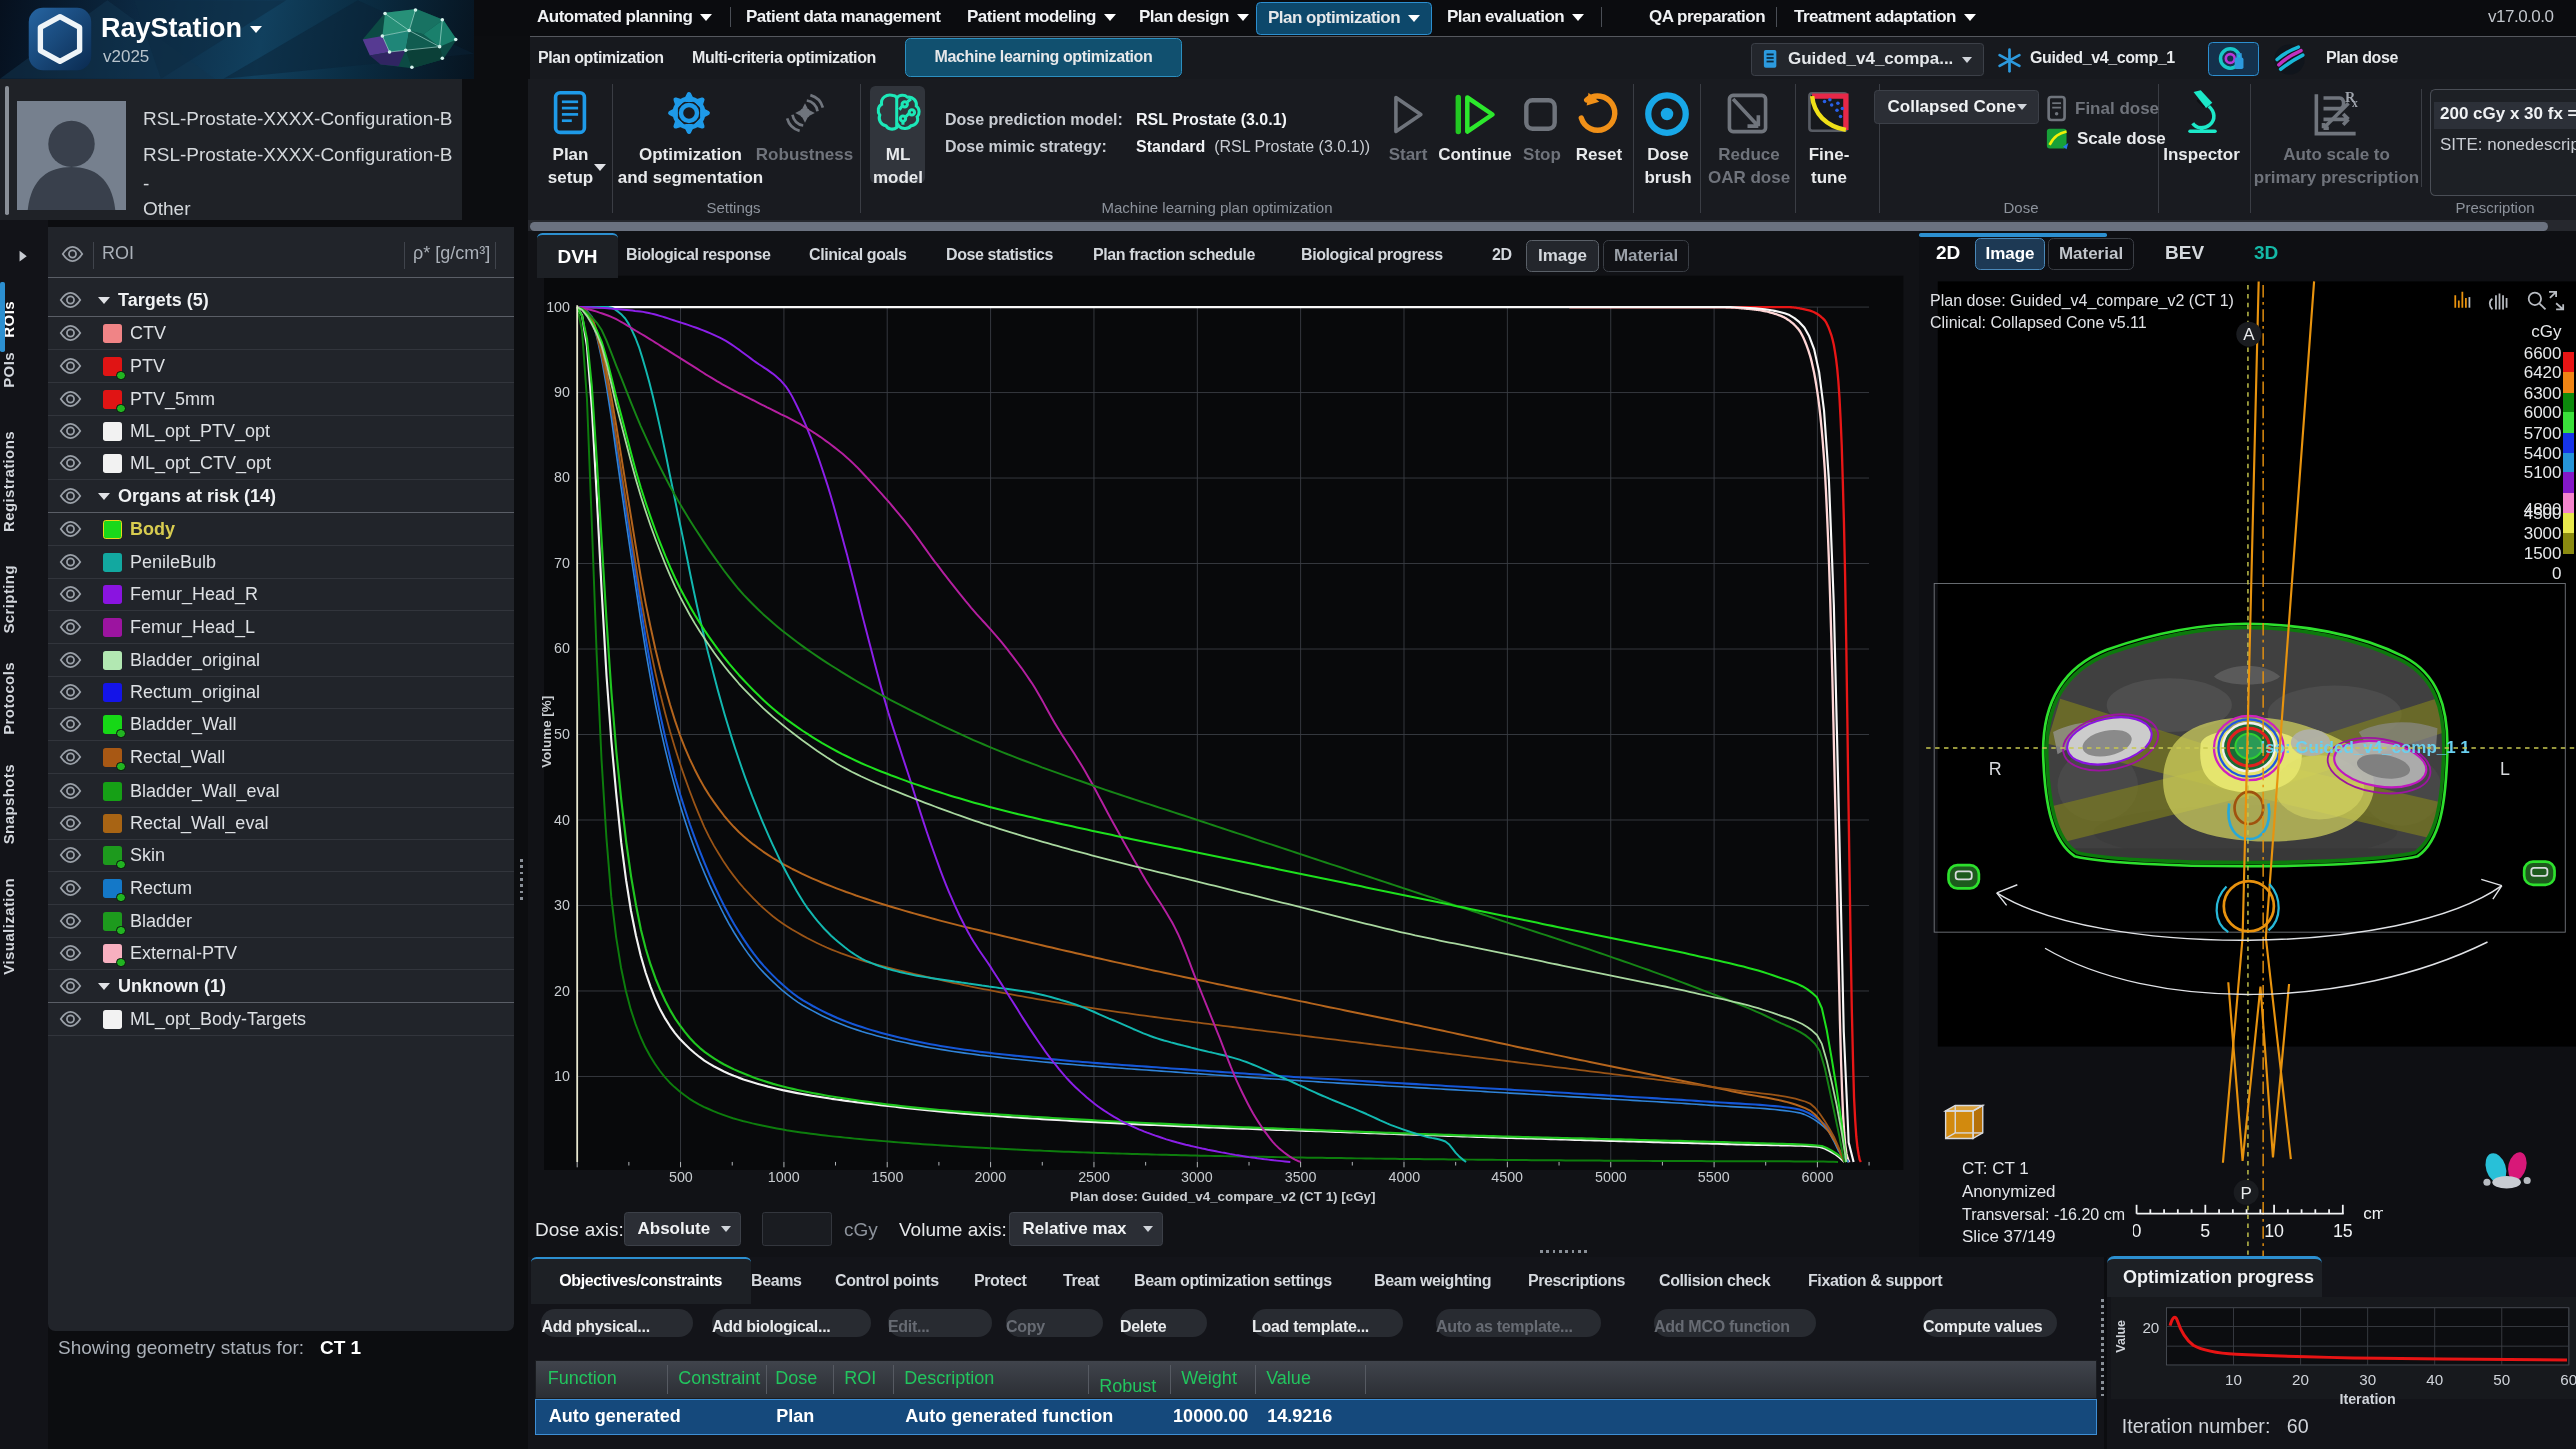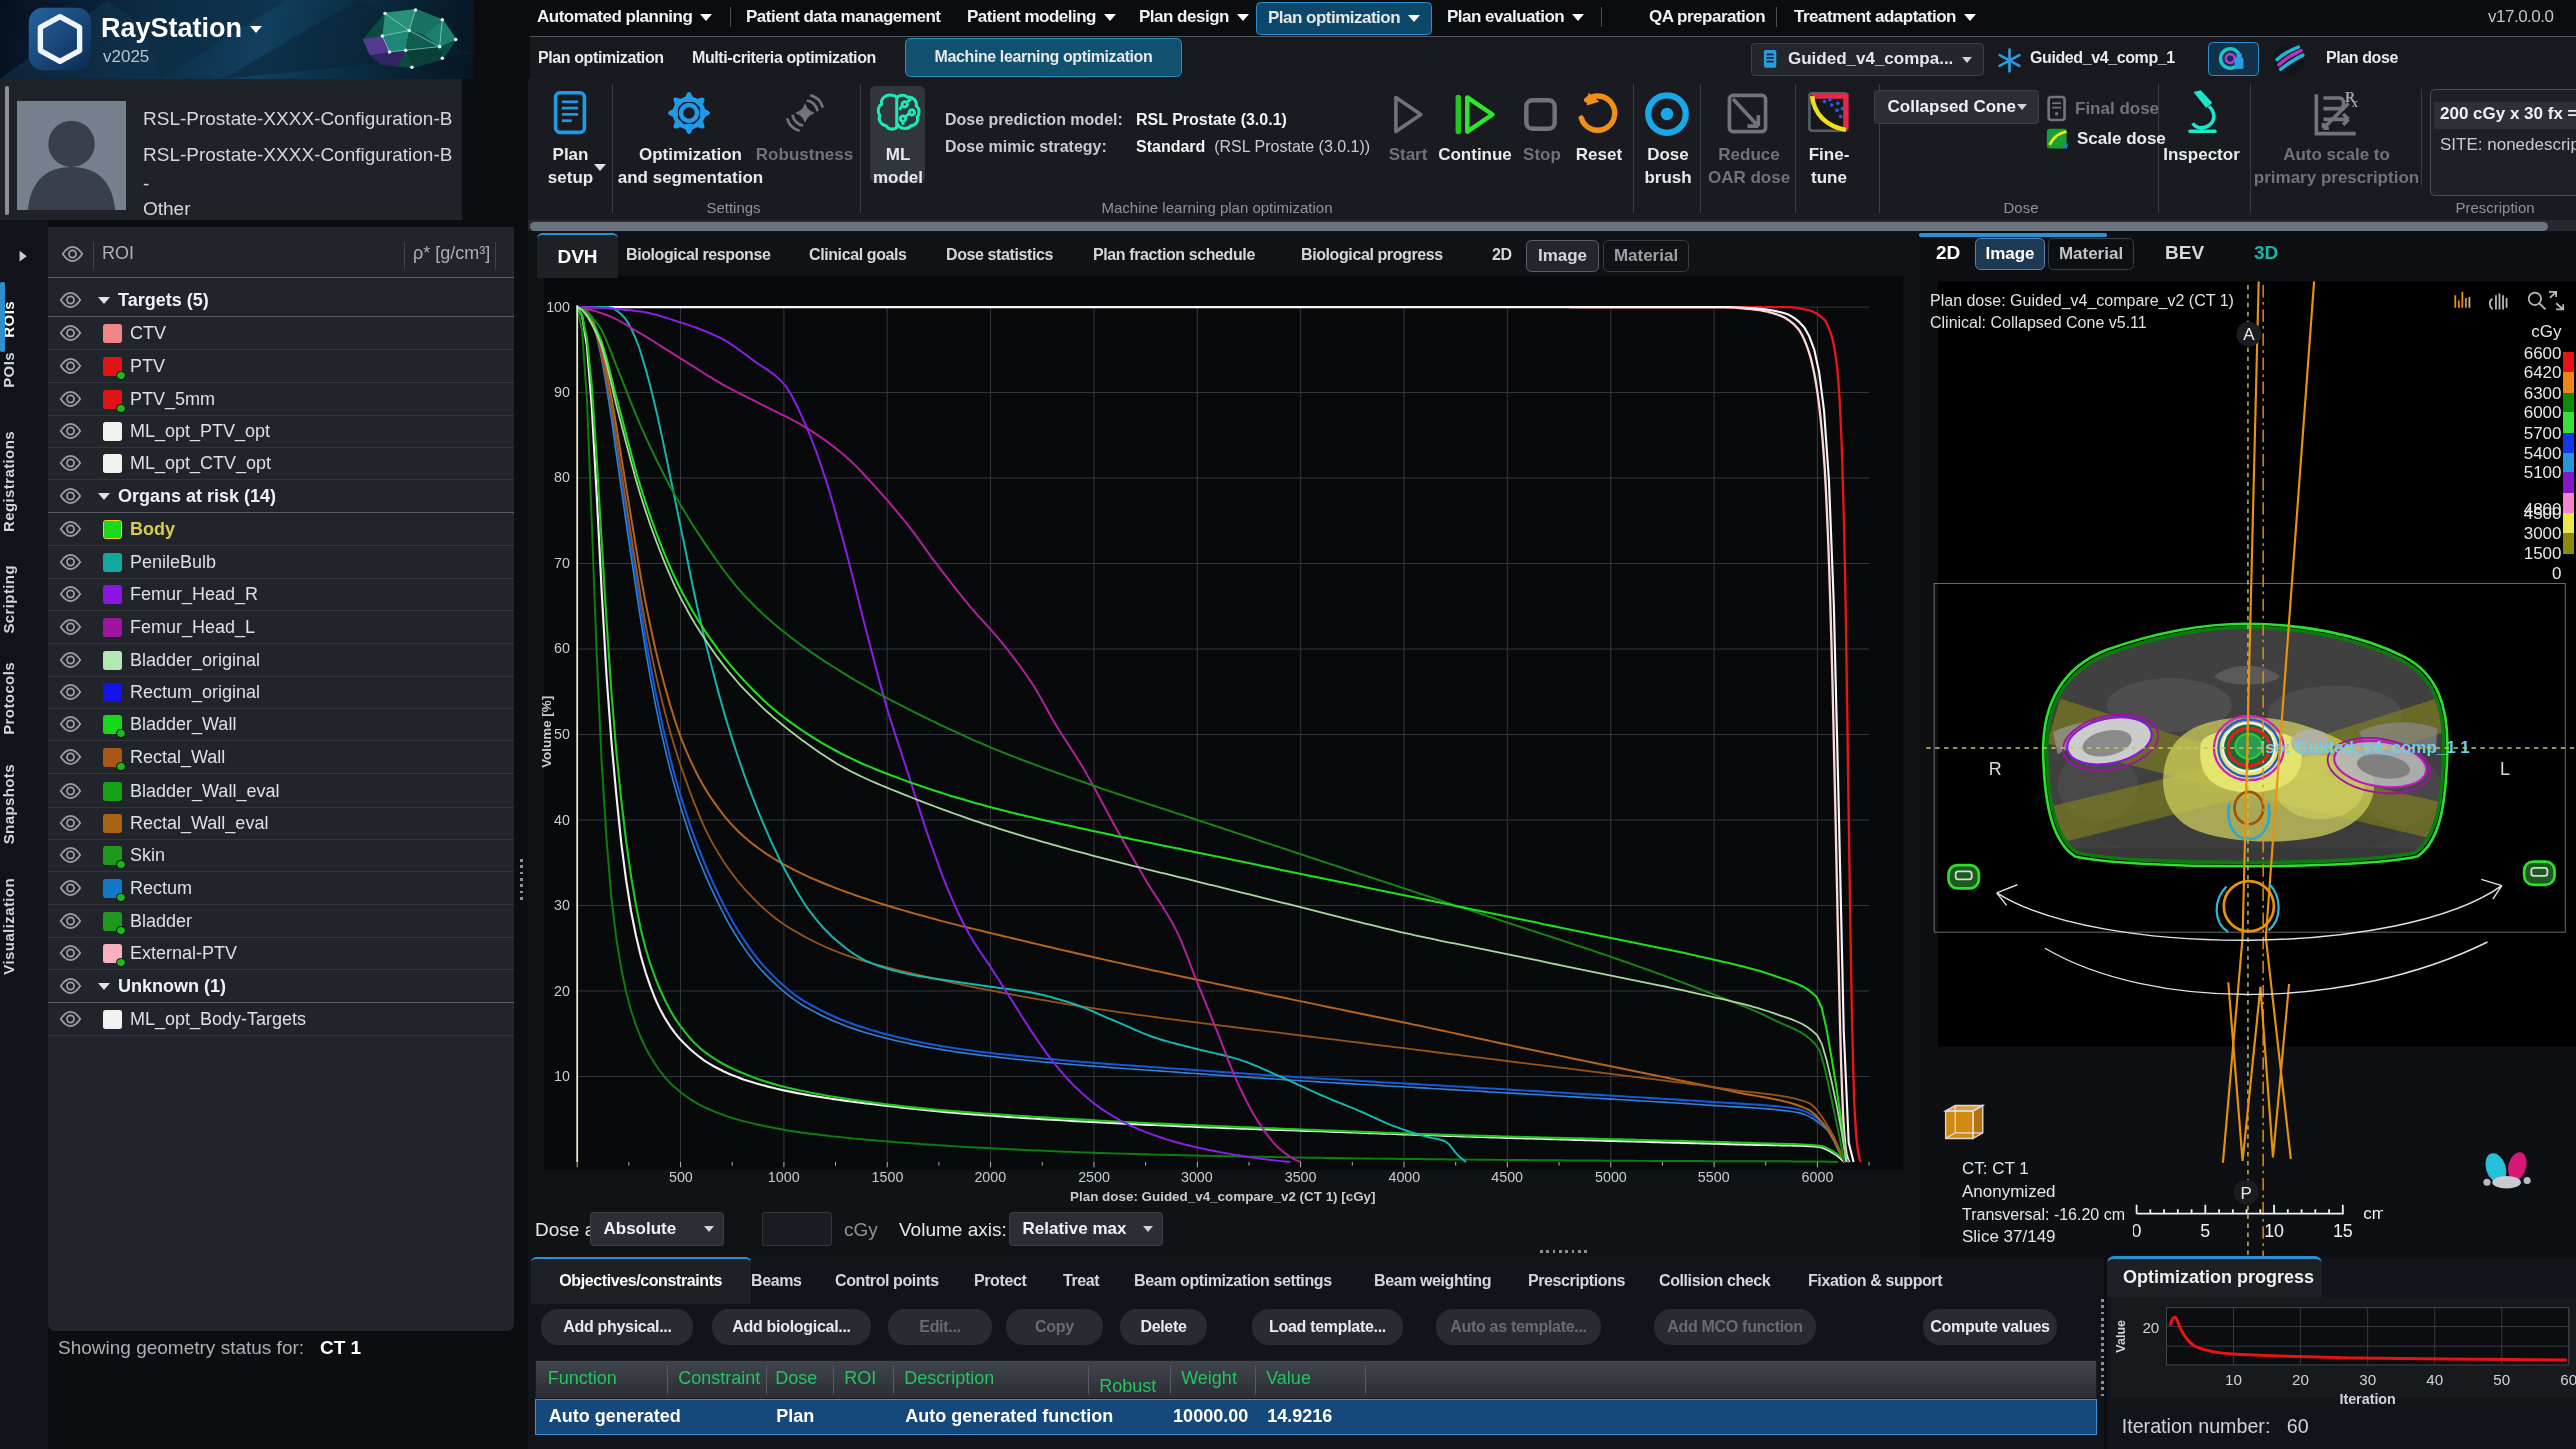--- a/index.html
+++ b/index.html
@@ -30,21 +30,21 @@
 .dot{position:absolute;left:68px;top:20.6px;width:9.8px;height:9.8px;border-radius:50%;background:#21b421;border:0.9px solid #0c0d10}
 .eye{position:absolute;left:10.7px;top:7.2px}
 .grp{font-weight:bold;color:#f0f2f4}
 .tri{position:absolute;left:50px;top:12.5px;width:0;height:0;border-left:6.3px solid transparent;border-right:6.3px solid transparent;border-top:7.2px solid #e0e2e6}
 .chartpanel{position:absolute;left:528px;top:231px;width:1394px;height:1026px;background:#111216}
 .combo{position:absolute;height:34px;background:#2b2e35;border:0.9px solid #3c4048;border-radius:3.6px;line-height:32px;font-size:17px;font-weight:bold;color:#f0f2f4;text-align:left;padding-left:12.5px}
 .ccaret{display:inline-block;width:0;height:0;border-left:5.4px solid transparent;border-right:5.4px solid transparent;border-top:6.3px solid #d0d4da;vertical-align:middle;margin-left:9px}
 .bottompanel{position:absolute;left:528px;top:1257px;width:1576px;height:192px;background:#131419}
 .btab{position:absolute;top:0;height:47px;line-height:47px;font-size:16px;font-weight:bold;letter-spacing:-0.4px;color:#d4d8dd;white-space:nowrap}
 .btab-active{position:absolute;left:2.7px;top:0;width:220px;height:47px;background:#1d2025;border-top:2.7px solid #2c8fd0;border-radius:5.4px 5.4px 0 0;text-align:center;line-height:44px;font-size:16px;letter-spacing:-0.4px;font-weight:bold;color:#fff}
-.pbtn{position:absolute;top:52px;height:36px;background:#282b31;border-radius:17px;text-align:center;font-size:16px;font-weight:bold;letter-spacing:-0.3px;color:#e8eaec;line-height:36px;white-space:nowrap}
+.pbtn{position:absolute;top:52px;height:28px;background:#282b31;border-radius:17px;font-size:16px;font-weight:bold;letter-spacing:-0.3px;color:#e8eaec;line-height:36px;white-space:nowrap}
 .pbtn.dis{color:#676b73}
 .thead{position:absolute;left:7.2px;top:103px;right:7.2px;height:39px;background:linear-gradient(#40444c,#2b2e34);border:0.9px solid #1a1c20;font-size:18px;color:#d6dade}
 .trow{position:absolute;left:7.2px;top:142px;right:7.2px;height:36px;background:#15497c;border:0.9px solid #3e8fd6;font-size:18px;font-weight:bold;color:#fff}
 .rightpanel{position:absolute;left:1919px;top:231px;width:657px;height:1026px;background:#0e0f13}
 .optpanel{position:absolute;left:2107px;top:1257px;width:469px;height:192px;background:#131419}
 </style></head><body>
 <div id="app">
 
 <div class="abs" style="left:0;top:0;width:474px;height:79px;background:linear-gradient(100deg,#06101e 0%,#0c2a44 30%,#11405e 55%,#0a2c42 75%,#071420 100%)">
  <svg width="474" height="79" style="position:absolute;left:0;top:0" viewBox="0 0 530 88">
@@ -638,21 +638,21 @@
 <div class="abs" style="left:537px;top:233px;width:81px;height:45px;background:#1d2025;border-top:2.7px solid #2c8fd0;border-radius:5.4px 5.4px 0 0;text-align:center;line-height:43px;font-size:19px;font-weight:bold;color:#fff">DVH</div>
 <div class="abs" style="left:626px;top:234px;height:41px;line-height:41px;font-size:16px;letter-spacing:-0.4px;font-weight:bold;color:#d4d8dd">Biological response</div>
 <div class="abs" style="left:809px;top:234px;height:41px;line-height:41px;font-size:16px;letter-spacing:-0.4px;font-weight:bold;color:#d4d8dd">Clinical goals</div>
 <div class="abs" style="left:946px;top:234px;height:41px;line-height:41px;font-size:16px;letter-spacing:-0.4px;font-weight:bold;color:#d4d8dd">Dose statistics</div>
 <div class="abs" style="left:1093px;top:234px;height:41px;line-height:41px;font-size:16px;letter-spacing:-0.4px;font-weight:bold;color:#d4d8dd">Plan fraction schedule</div>
 <div class="abs" style="left:1301px;top:234px;height:41px;line-height:41px;font-size:16px;letter-spacing:-0.4px;font-weight:bold;color:#d4d8dd">Biological progress</div>
 <div class="abs" style="left:1492px;top:234px;height:41px;line-height:41px;font-size:16px;letter-spacing:-0.4px;font-weight:bold;color:#d4d8dd">2D</div>
 <div class="abs" style="left:1526px;top:240px;width:73px;height:32px;border:1.8px solid #5a6068;border-radius:5.4px;background:#23262c;text-align:center;line-height:29px;font-size:17px;font-weight:bold;color:#d4d8dd">Image</div>
 <div class="abs" style="left:1603px;top:240px;width:86px;height:32px;border:1.8px solid #3a3e45;border-radius:5.4px;text-align:center;line-height:29px;font-size:17px;font-weight:bold;color:#9aa0a8">Material</div>
 <div class="abs" style="left:535px;top:1219px;font-size:19px;color:#e6e8ea">Dose axis:</div>
-<div class="combo" style="left:590px;top:1212px;width:134px">Absolute<span class="ccaret" style="float:right;margin-top:13.4px;margin-right:9px"></span></div>
+<div class="combo" style="left:624px;top:1212px;width:117px">Absolute<span class="ccaret" style="float:right;margin-top:13.4px;margin-right:9px"></span></div>
 <div class="abs" style="left:762px;top:1212px;width:70px;height:34px;background:#1a1c21;border:0.9px solid #33363d;border-radius:2.7px"></div>
 <div class="abs" style="left:844px;top:1219px;font-size:19px;color:#8d939c">cGy</div>
 <div class="abs" style="left:899px;top:1219px;font-size:19px;color:#e6e8ea">Volume axis:</div>
 <div class="combo" style="left:1009px;top:1212px;width:154px">Relative max<span class="ccaret" style="float:right;margin-top:13.4px;margin-right:9px"></span></div>
 <div class="abs" style="left:1540px;top:1250px;width:50px;height:2.7px;background:repeating-linear-gradient(90deg,#8a9098 0 2.7px,transparent 2.7px 6.3px)"></div>
 <div class="bottompanel">
 <div class="btab-active">Objectives/constraints</div>
 <div class="btab" style="left:223px">Beams</div>
 <div class="btab" style="left:307px">Control points</div>
 <div class="btab" style="left:446px">Protect</div>

